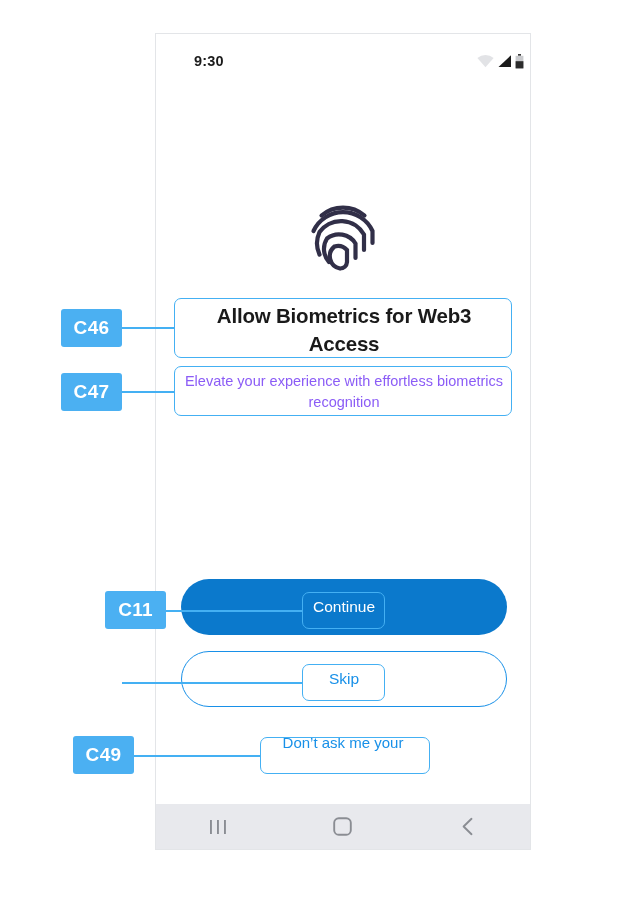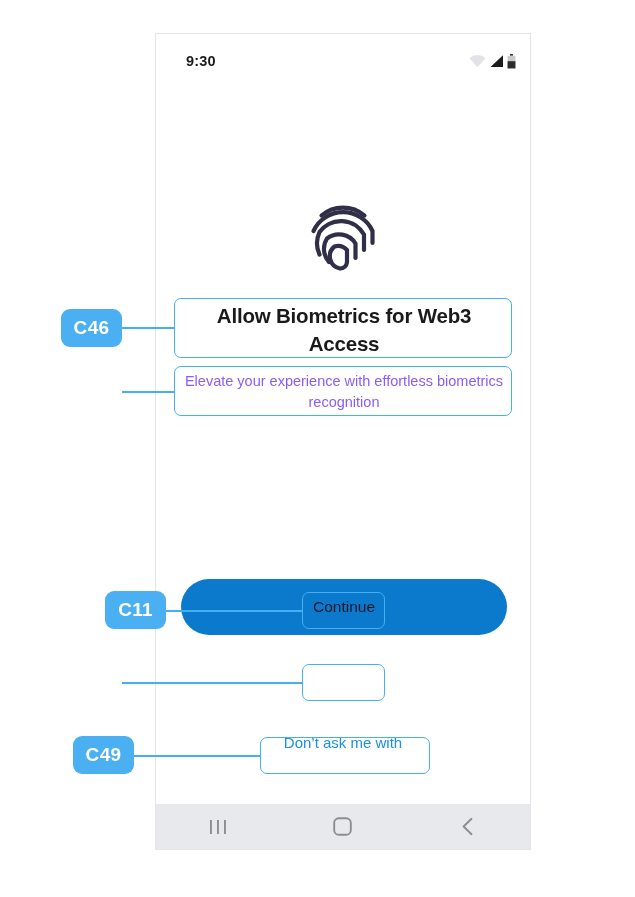--- a/index.html
+++ b/index.html
@@ -24,21 +24,21 @@
     height: 817px;
     background: #ffffff;
     border: 1px solid #e3e5e8;
     box-sizing: border-box;
     overflow: hidden;
   }
 
   
   #status-bar {
     position: absolute;
-    left: 8px;
+    left: 16px;
     top: 0;
     width: 100%;
     height: 54px;
     box-sizing: border-box;
     padding: 0 22px;
     display: flex;
     align-items: center;
     justify-content: space-between;
     gap: 12px;
   }
@@ -98,21 +98,21 @@
     border-radius: 28px;
     display: flex;
     align-items: center;
     justify-content: center;
     font-size: 15.5px;
     cursor: pointer;
   }
   #btn-continue {
     top: 545px;
     background: #0b79cc;
-    color: #0f172a;
+    color: #ffffff;
     border: none;
   }
   #btn-skip {
     top: 617px;
     background: #ffffff;
     color: #1890e8;
     border: 1.6px solid #1890e8;
   }
   #btn-dont-ask {
     position: absolute;
@@ -159,21 +159,21 @@
     position: absolute;
     box-sizing: border-box;
     border: 1.8px solid #44b0f3;
     border-radius: 7px;
     background: transparent;
   }
   .anno-badge {
     position: absolute;
     box-sizing: border-box;
     background: #4bb0f2;
-    border-radius: 9px;
+    border-radius: 3px;
     color: #ffffff;
     font-size: 19px;
     font-weight: bold;
     display: flex;
     align-items: center;
     justify-content: center;
     letter-spacing: 0.3px;
   }
   .anno-line {
     position: absolute;
@@ -210,21 +210,22 @@
       <path d="M12.5 56.5 A27 27 0 0 1 12.5 34 A26.5 26.5 0 0 1 57 36.5 L57 52"></path>
       <path d="M22 64 A19.5 19.5 0 0 1 20 40.5 A19.5 19.5 0 0 1 48.5 45.5 L48.5 60"></path>
       <path d="M33 70.5 A12.5 12.5 0 0 1 27.5 48.5 A12.5 12.5 0 0 1 40 52 L40 64 A7 7 0 0 1 33 70.5"></path>
     </svg>
   </div>
 
   <div id="screen-title">Allow Biometrics for Web3 Access</div>
   <div id="screen-subtitle">Elevate your experience with effortless biometrics recognition</div>
 
   <div class="pill-btn" id="btn-continue">Continue</div>
-  <div id="btn-dont-ask">Don’t ask me with</div>
+  <div class="pill-btn" id="btn-skip">Skip</div>
+  <div id="btn-dont-ask">Don’t ask me your</div>
 
   <div id="nav-bar">
     <div class="nav-btn">
       <svg width="18" height="16" viewBox="0 0 18 16">
         <rect x="1" y="1" width="1.9" height="14" fill="#8a8d93"></rect>
         <rect x="8" y="1" width="1.9" height="14" fill="#8a8d93"></rect>
         <rect x="15" y="1" width="1.9" height="14" fill="#8a8d93"></rect>
       </svg>
     </div>
     <div class="nav-btn">
@@ -241,20 +242,21 @@
 </div>
 
 <div id="annotation-layer">
 
   <div class="anno-box" style="left:174px; top:298px; width:338px; height:60px;"></div>
   <div class="anno-line" style="left:122px; top:327px; width:53px;"></div>
   <div class="anno-badge" style="left:61px; top:309px; width:61px; height:38px;">C46</div>
 
   <div class="anno-box" style="left:174px; top:366px; width:338px; height:50px;"></div>
   <div class="anno-line" style="left:122px; top:391px; width:53px;"></div>
+  <div class="anno-badge" style="left:61px; top:373px; width:61px; height:38px;">C47</div>
 
   <div class="anno-box" style="left:302px; top:592px; width:83px; height:37px;"></div>
   <div class="anno-line" style="left:122px; top:610px; width:181px;"></div>
   <div class="anno-badge" style="left:61px; top:591px; width:61px; height:38px;margin-left:44px;">C11</div>
 
   <div class="anno-box" style="left:302px; top:664px; width:83px; height:37px;"></div>
   <div class="anno-line" style="left:122px; top:682px; width:181px;"></div>
 
   <div class="anno-box" style="left:260px; top:737px; width:170px; height:37px;"></div>
   <div class="anno-line" style="left:122px; top:755px; width:139px;"></div>

